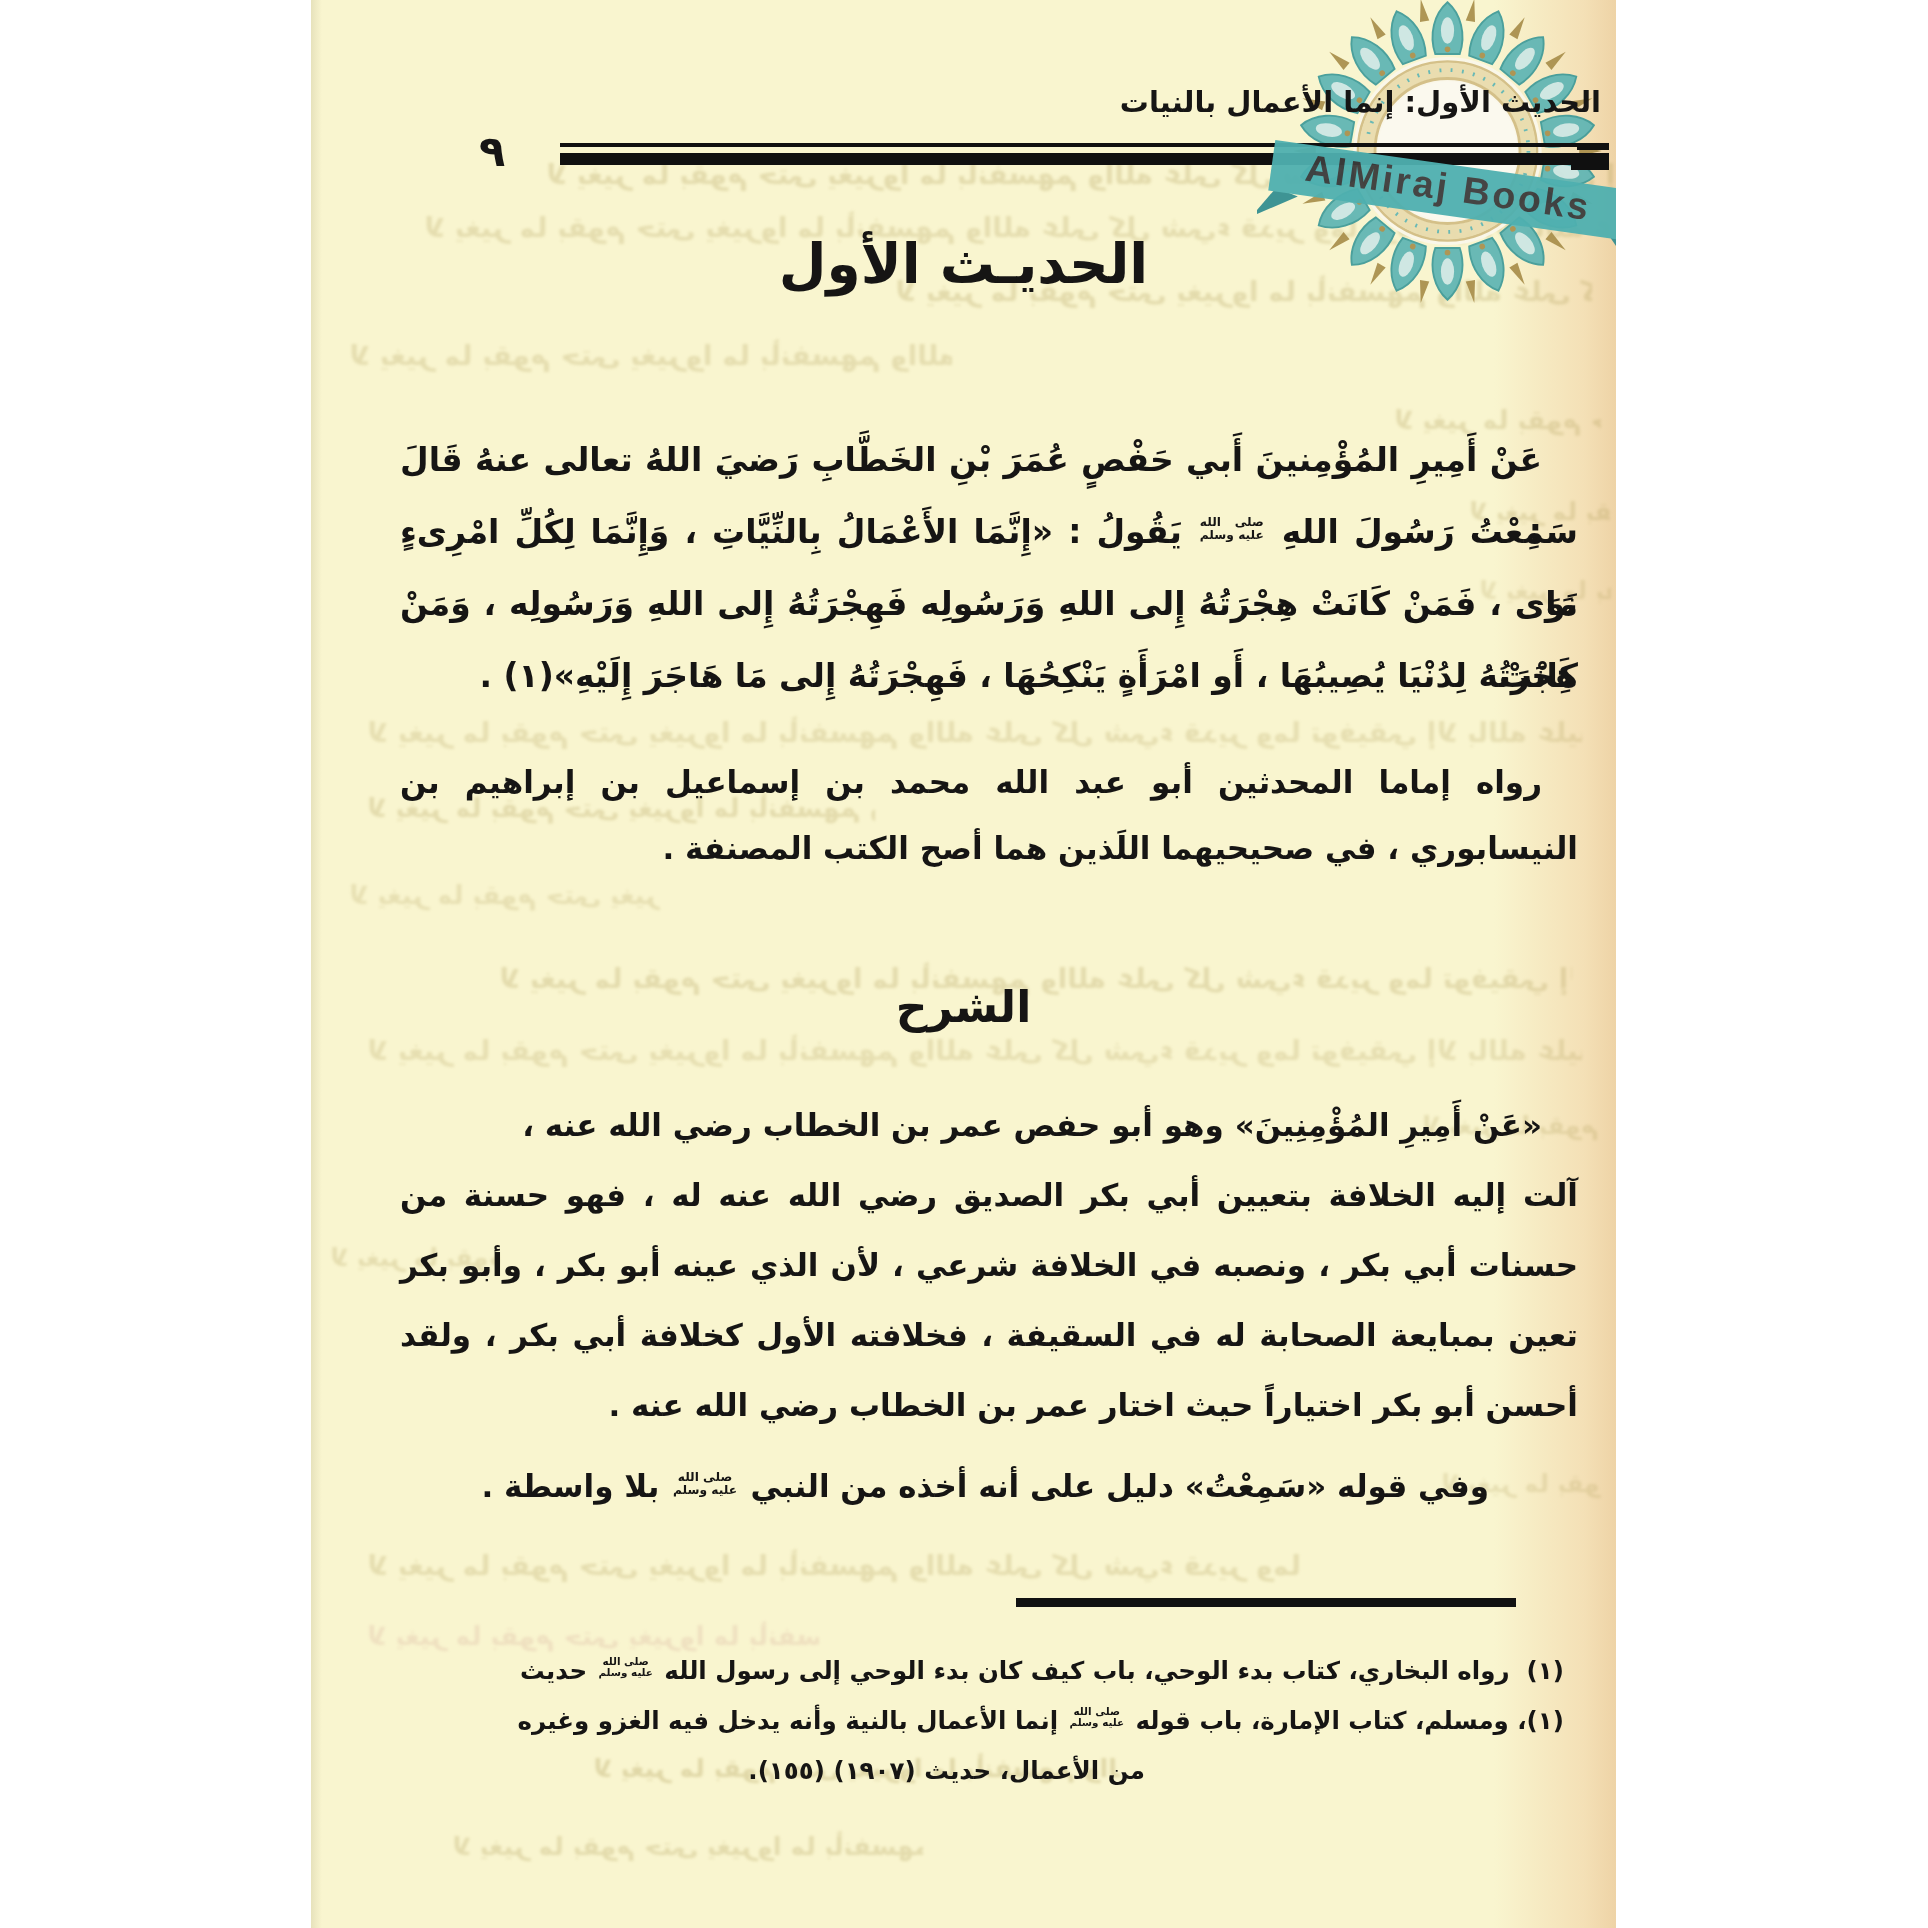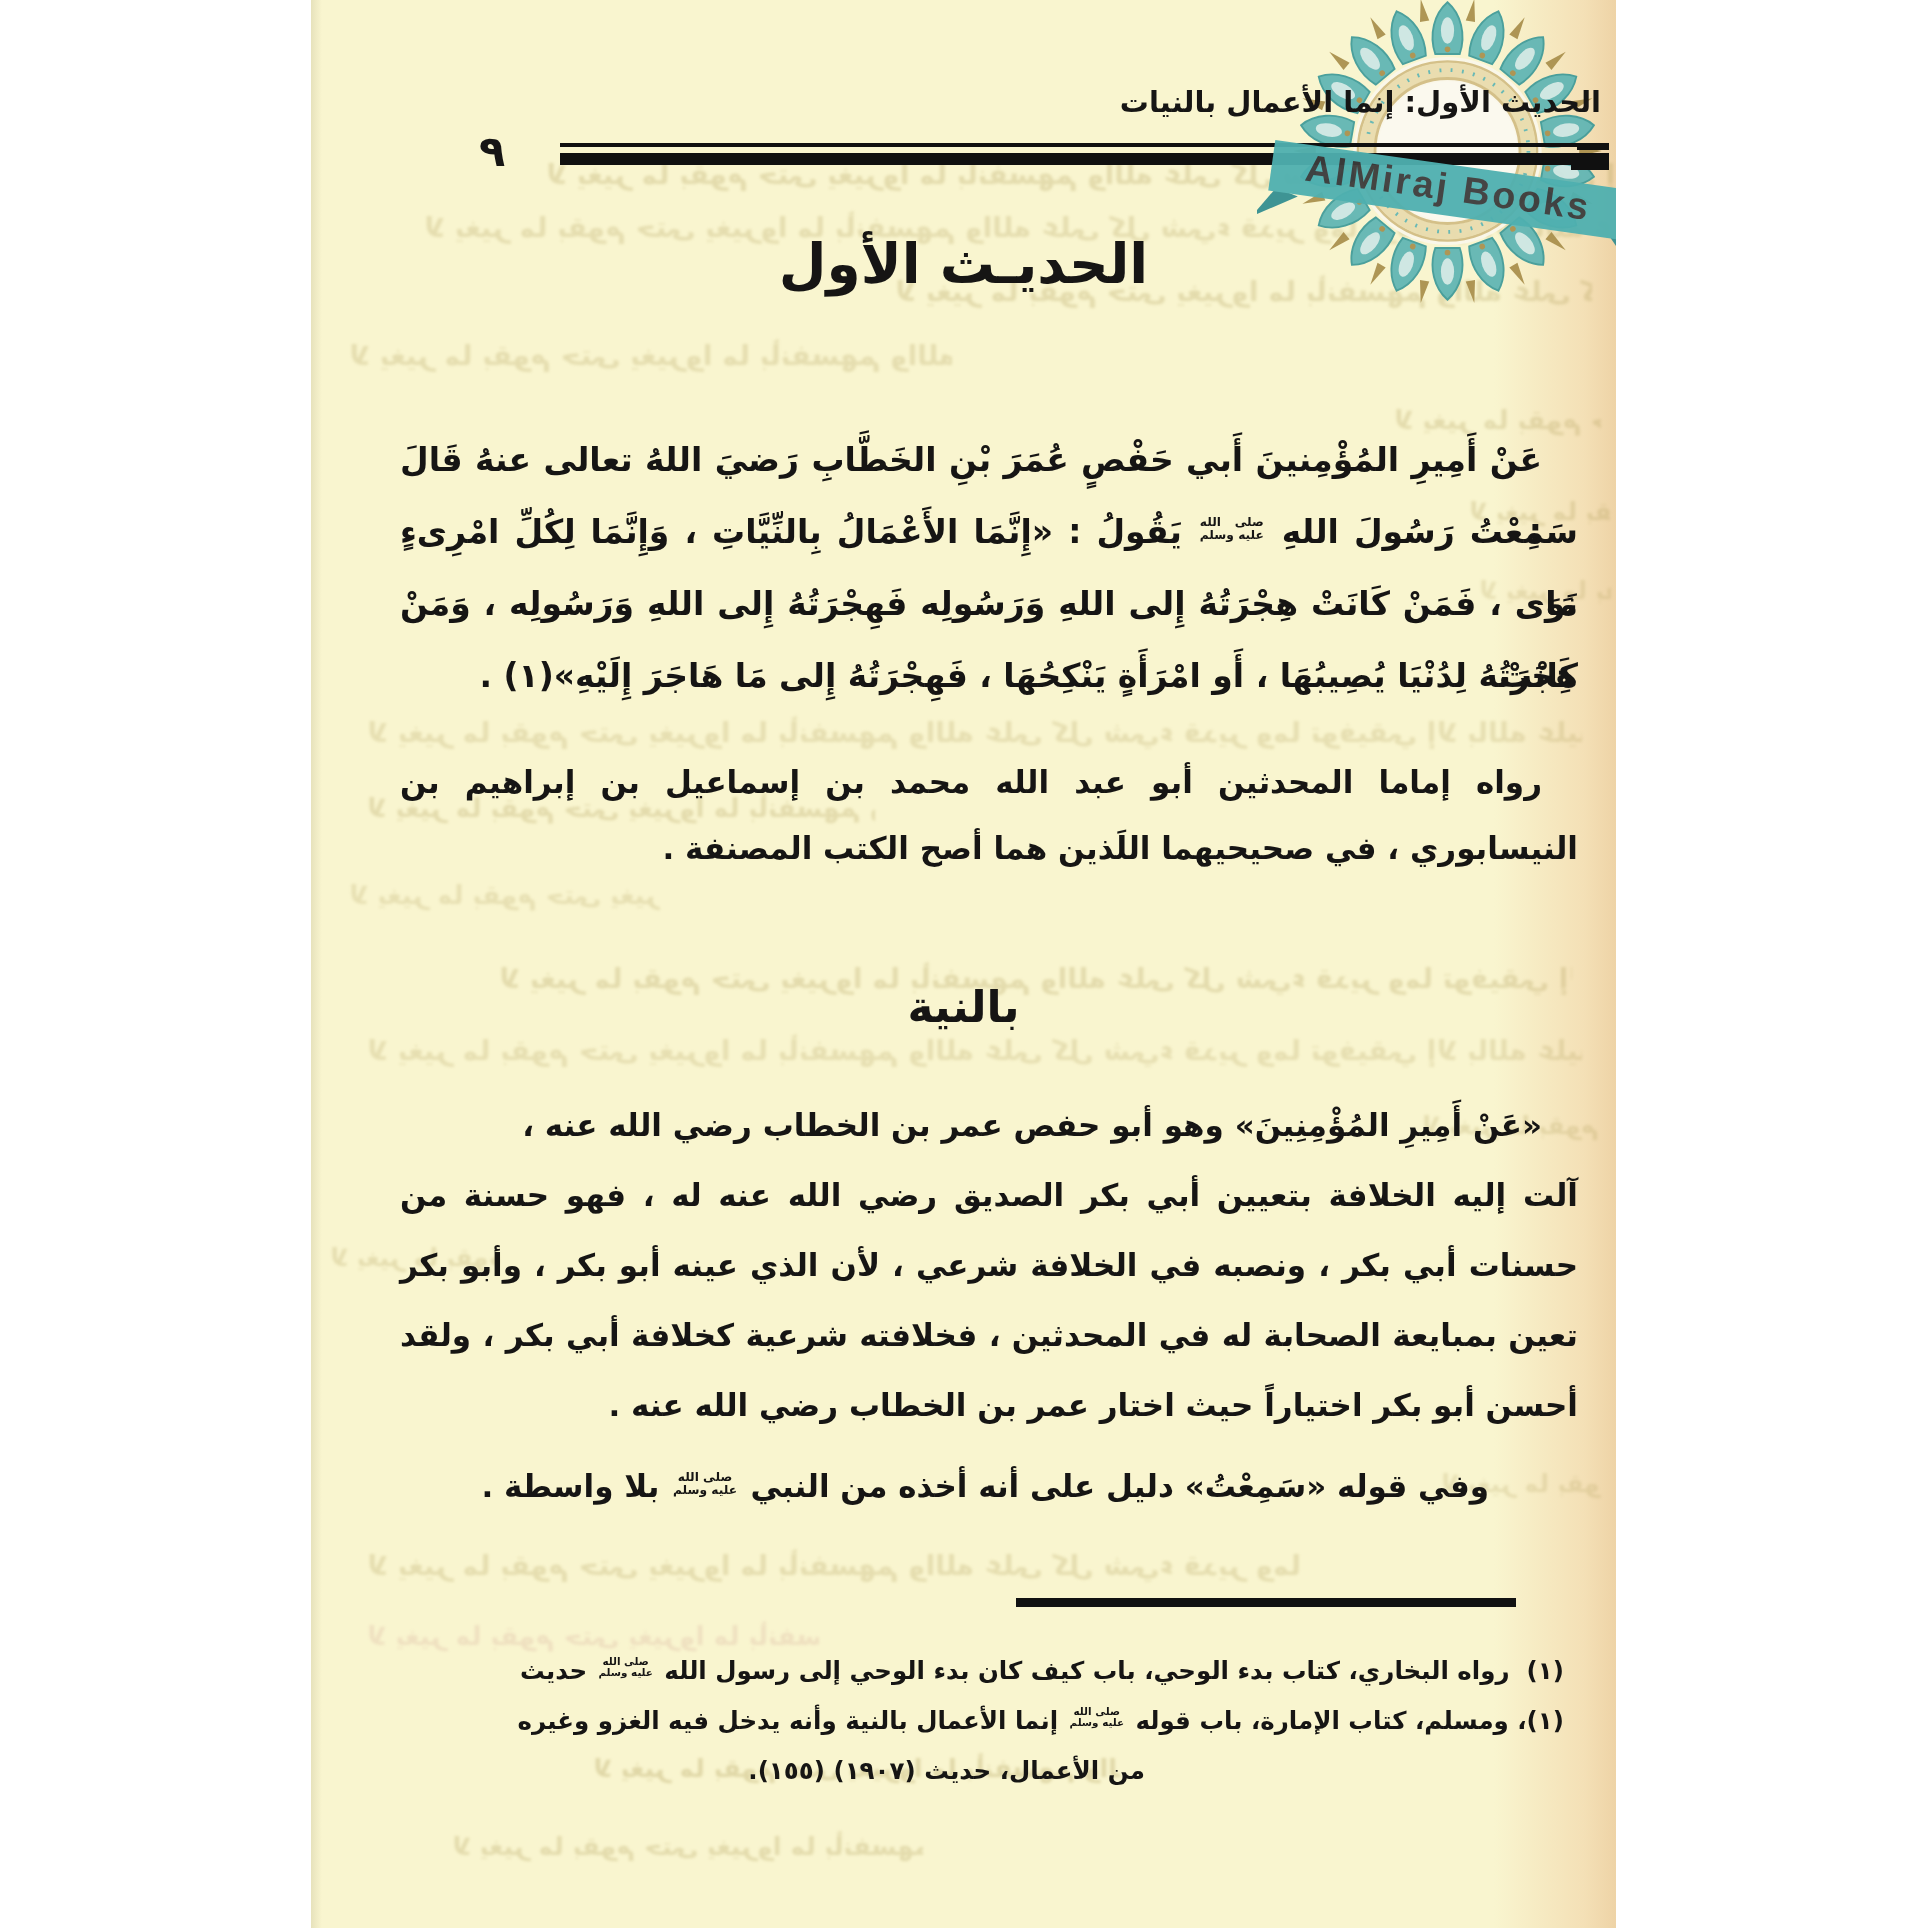--- a/index.html
+++ b/index.html
@@ -258,26 +258,26 @@
         <div class="line stretch">سَمِعْتُ رَسُولَ اللهِ <span class="saw"><div>صلى الله</div><div>عليه وسلم</div></span> يَقُولُ : «إِنَّمَا الأَعْمَالُ بِالنِّيَّاتِ ، وَإِنَّمَا لِكُلِّ امْرِىءٍ مَا</div>
         <div class="line stretch">نَوَى ، فَمَنْ كَانَتْ هِجْرَتُهُ إِلى اللهِ وَرَسُولِه فَهِجْرَتُهُ إِلى اللهِ وَرَسُولِه ، وَمَنْ كَانَتْ</div>
         <div class="line last">هِجْرَتُهُ لِدُنْيَا يُصِيبُهَا ، أَو امْرَأَةٍ يَنْكِحُهَا ، فَهِجْرَتُهُ إِلى مَا هَاجَرَ إِلَيْهِ»(١) .</div>
       </div>
 
     <div class="para" id="narrators">
         <div class="line first stretch">رواه إماما المحدثين أبو عبد الله محمد بن إسماعيل بن إبراهيم بن</div>
         <div class="line last">النيسابوري ، في صحيحيهما اللَذين هما أصح الكتب المصنفة .</div>
       </div>
 
-    <div class="sharh-title">بالنية</div>
+    <div class="sharh-title">الشرح</div>
     <div class="para" id="commentary">
         <div class="line first">«عَنْ أَمِيرِ المُؤْمِنِينَ» وهو أبو حفص عمر بن الخطاب رضي الله عنه ،</div>
         <div class="line stretch">آلت إليه الخلافة بتعيين أبي بكر الصديق رضي الله عنه له ، فهو حسنة من</div>
         <div class="line stretch">حسنات أبي بكر ، ونصبه في الخلافة شرعي ، لأن الذي عينه أبو بكر ، وأبو بكر</div>
-        <div class="line stretch">تعين بمبايعة الصحابة له في المحدثين ، فخلافته شرعية كخلافة أبي بكر ، ولقد</div>
+        <div class="line stretch">تعين بمبايعة الصحابة له في السقيفة ، فخلافته الأول كخلافة أبي بكر ، ولقد</div>
         <div class="line last">أحسن أبو بكر اختياراً حيث اختار عمر بن الخطاب رضي الله عنه .</div>
         <div class="line p2 last">وفي قوله «سَمِعْتُ» دليل على أنه أخذه من النبي <span class="saw"><div>صلى الله</div><div>عليه وسلم</div></span> بلا واسطة .</div>
       </div>
 
     <div class="fn-divider"></div>
     <div class="para" id="footnotes">
         <div class="line fn">(١)&nbsp; رواه البخاري، كتاب بدء الوحي، باب كيف كان بدء الوحي إلى رسول الله <span class="saw"><div>صلى الله</div><div>عليه وسلم</div></span> حديث</div>
         <div class="line fn">(١)، ومسلم، كتاب الإمارة، باب قوله <span class="saw"><div>صلى الله</div><div>عليه وسلم</div></span> إنما الأعمال بالنية وأنه يدخل فيه الغزو وغيره</div>
         <div class="line fn fn-cont">من الأعمال، حديث (١٩٠٧) (١٥٥).</div>
       </div>

